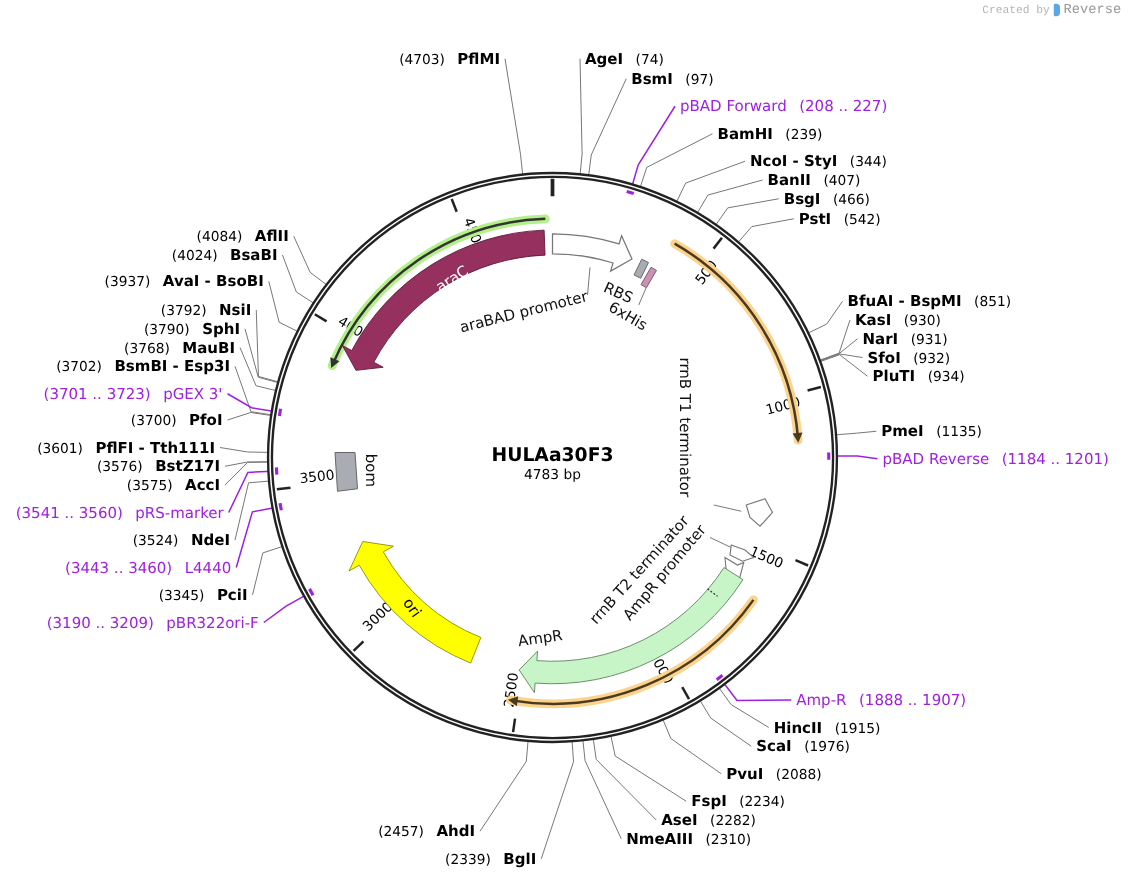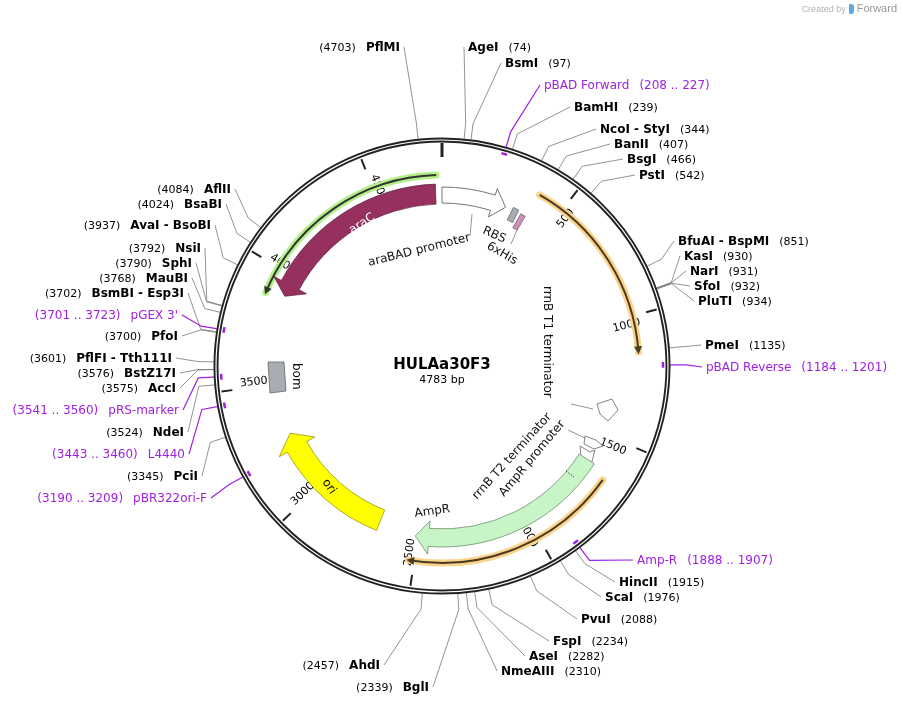--- a/index.html
+++ b/index.html
@@ -1,34 +1,34 @@
 <!DOCTYPE html>
 <html><head>
 <meta charset="utf-8">
 <style>
   html, body { margin:0; padding:0; background:#ffffff; }
   body { width:903px; height:709px; position:relative; overflow:hidden; font-family:"DejaVu Sans", sans-serif; }
   #map { position:absolute; left:0; top:0; }
-  .credit { position:absolute; right:6px; top:2px; font-size:9px; color:#b4b4b4; font-family:Liberation Sans, sans-serif; display:flex; align-items:flex-end; gap:3px; }
+  .credit { position:absolute; right:6px; top:2px; font-size:9px; color:#b4b4b4; font-family:Liberation Mono, monospace; display:flex; align-items:center; gap:3px; }
   .credit .logo { display:inline-block; width:5px; height:10px; background:#5aa9e6; border-radius:1px 3px 3px 1px; }
   .credit .brand { font-size:11px; color:#9a9a9a; }
   text { font-family:"DejaVu Sans", sans-serif; }
   .enz-name { font-weight:bold; font-size:12px; fill:#000; }
   .enz-pos { font-size:11px; fill:#000; }
   .primer { font-size:12px; fill:#a020e0; }
   .tick-label { font-size:11px; fill:#000; }
   .feat-label { font-size:12px; fill:#111; }
 </style>
 </head>
 <body>
 
 <div class="credit">
   <span>Created by</span>
   <span class="logo"></span>
-  <span class="brand">Forward</span>
+  <span class="brand">Reverse</span>
 </div>
 
 <svg id="map" width="903" height="709" viewBox="0 0 903 709">
   <g id="lines">
       <polyline points="418.0831151549846,139.25789403088302 416.4047372711239,123.34616729620814 404,47" fill="none" stroke="#777" stroke-width="0.8"></polyline>
       <polyline points="464.1290025899881,139.07642862767145 465.6819150524434,123.15196747873611 464,47" fill="none" stroke="#777" stroke-width="0.8"></polyline>
       <polyline points="470.9741142186516,139.8485005461062 473.00738539189035,123.97821988267506 501,63" fill="none" stroke="#777" stroke-width="0.8"></polyline>
       <polyline points="512.4131454134895,149.14523534637567 517.3544187758396,133.9273571250687 570,107" fill="none" stroke="#777" stroke-width="0.8"></polyline>
       <polyline points="541.5610947359258,160.88640119440157 548.5478382261663,146.49246443611398 596,129" fill="none" stroke="#777" stroke-width="0.8"></polyline>
       <polyline points="558.1761451241188,169.818697873371 566.3288570626535,156.05158895220404 610,144" fill="none" stroke="#777" stroke-width="0.8"></polyline>

